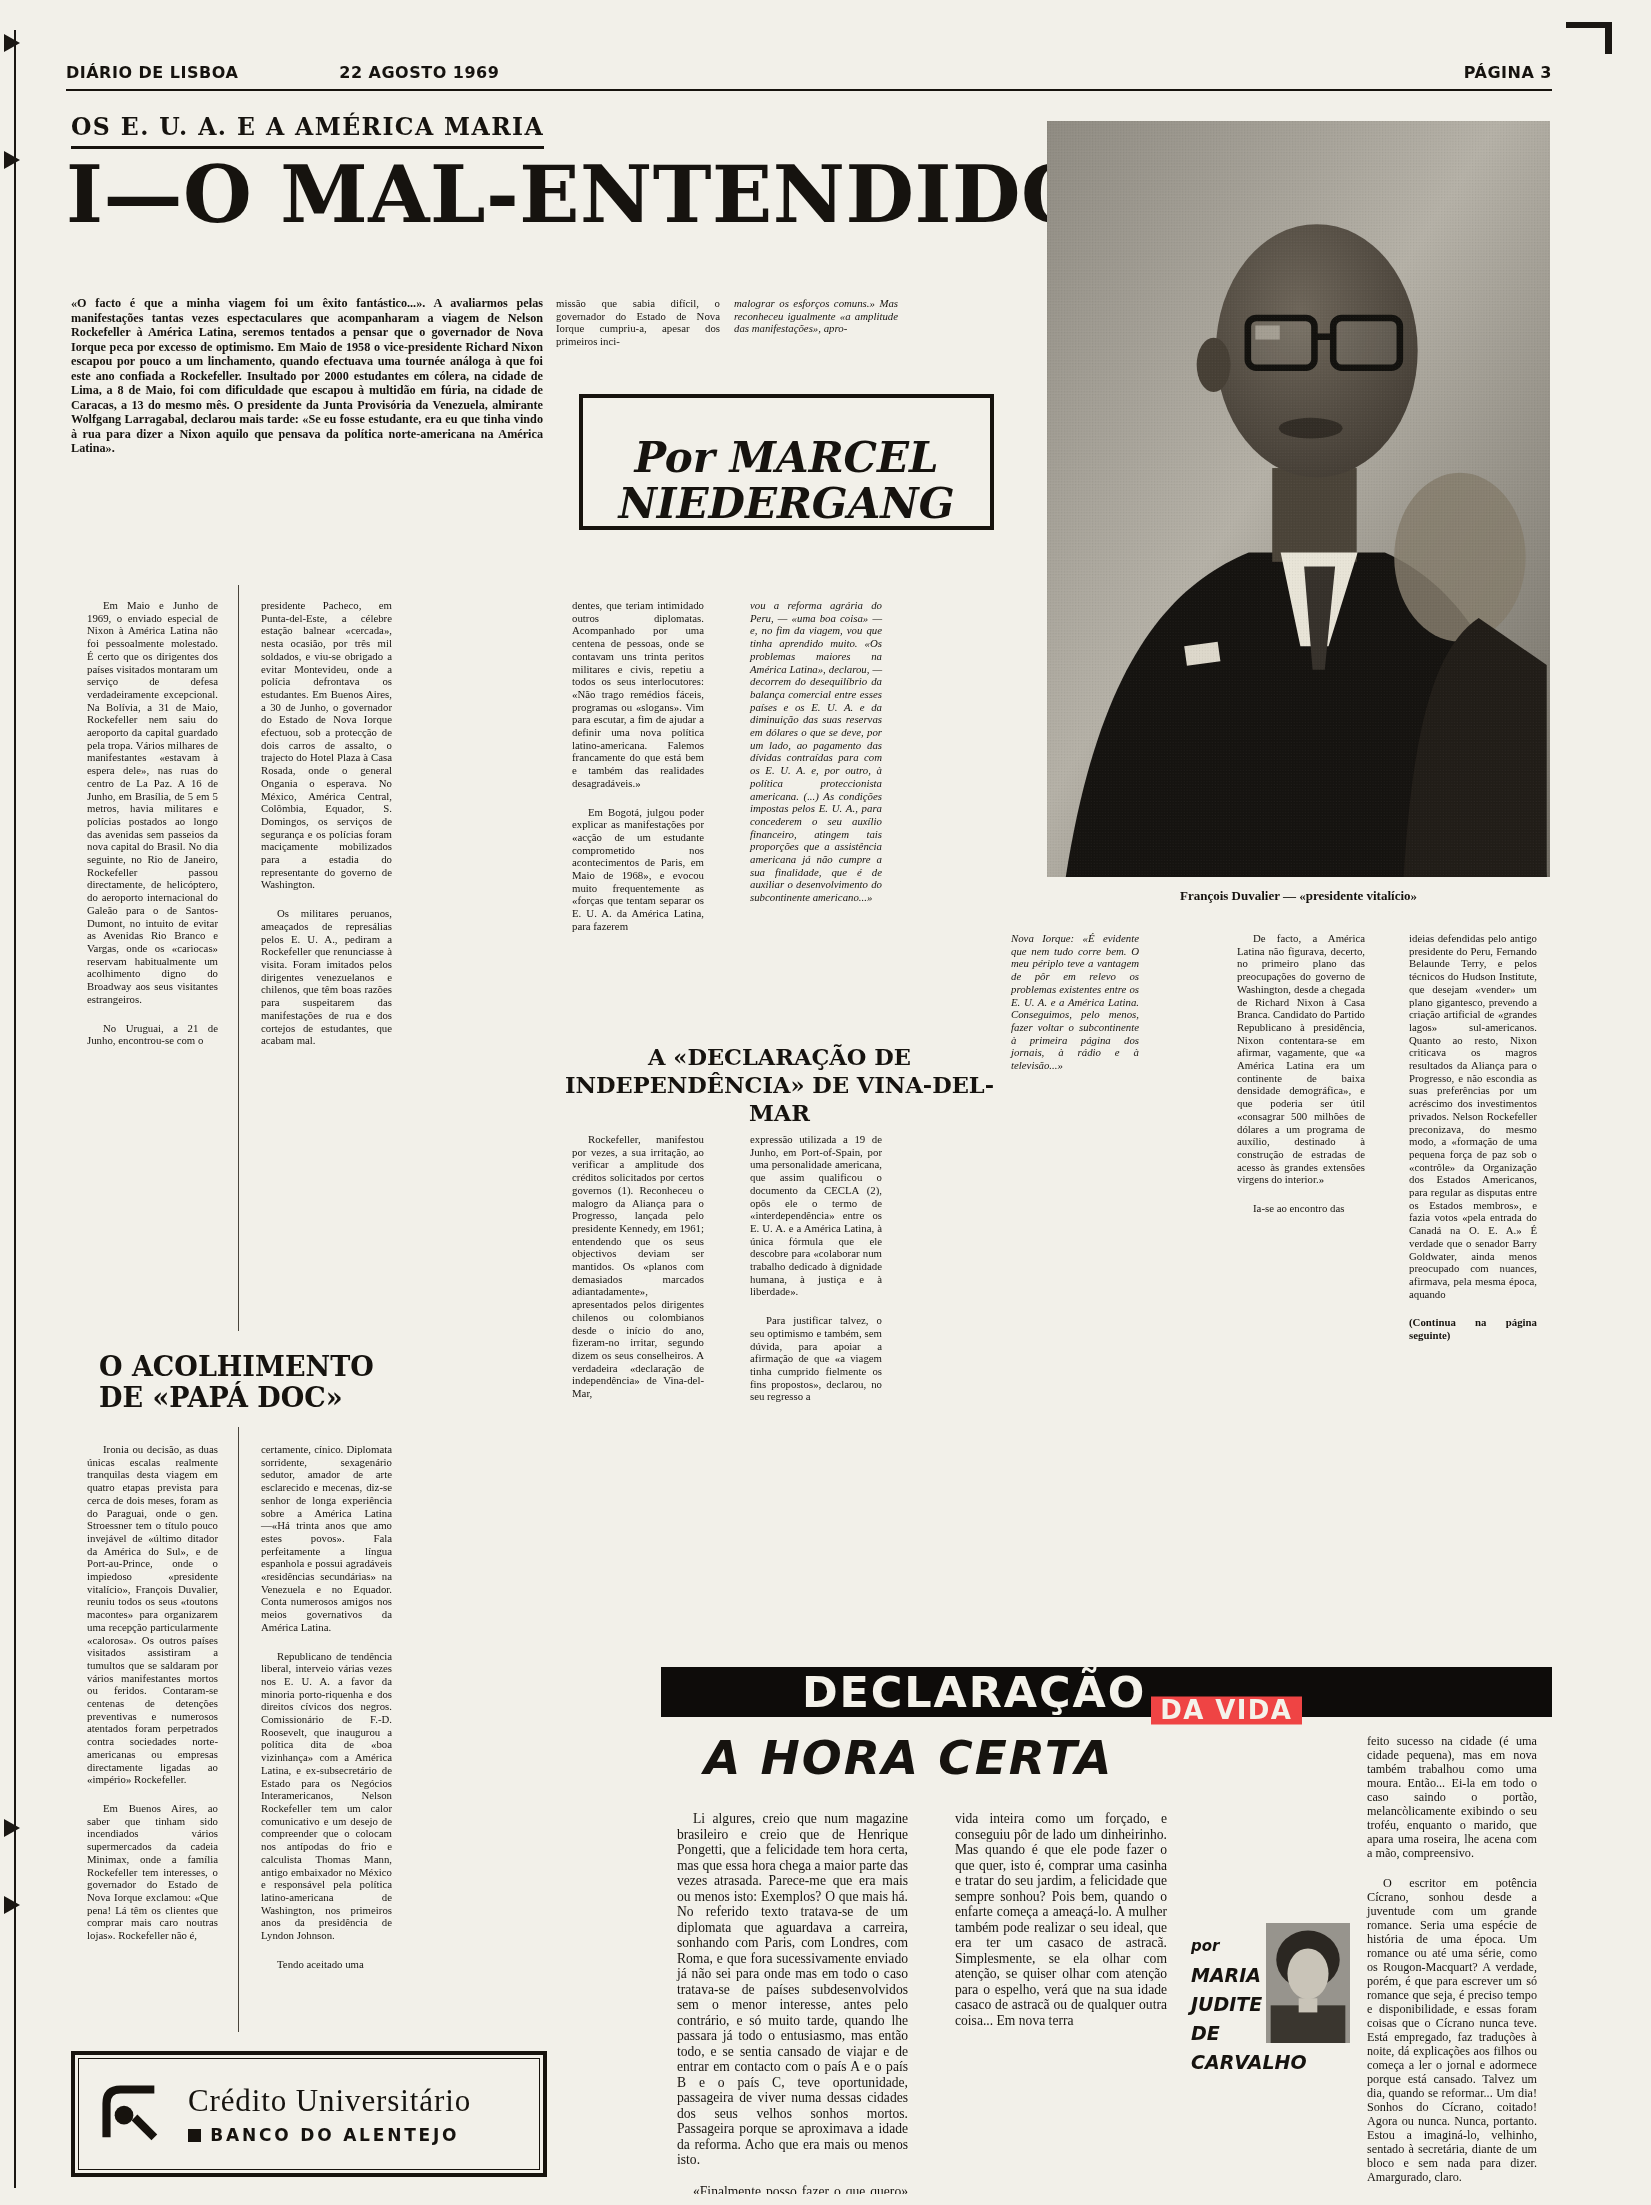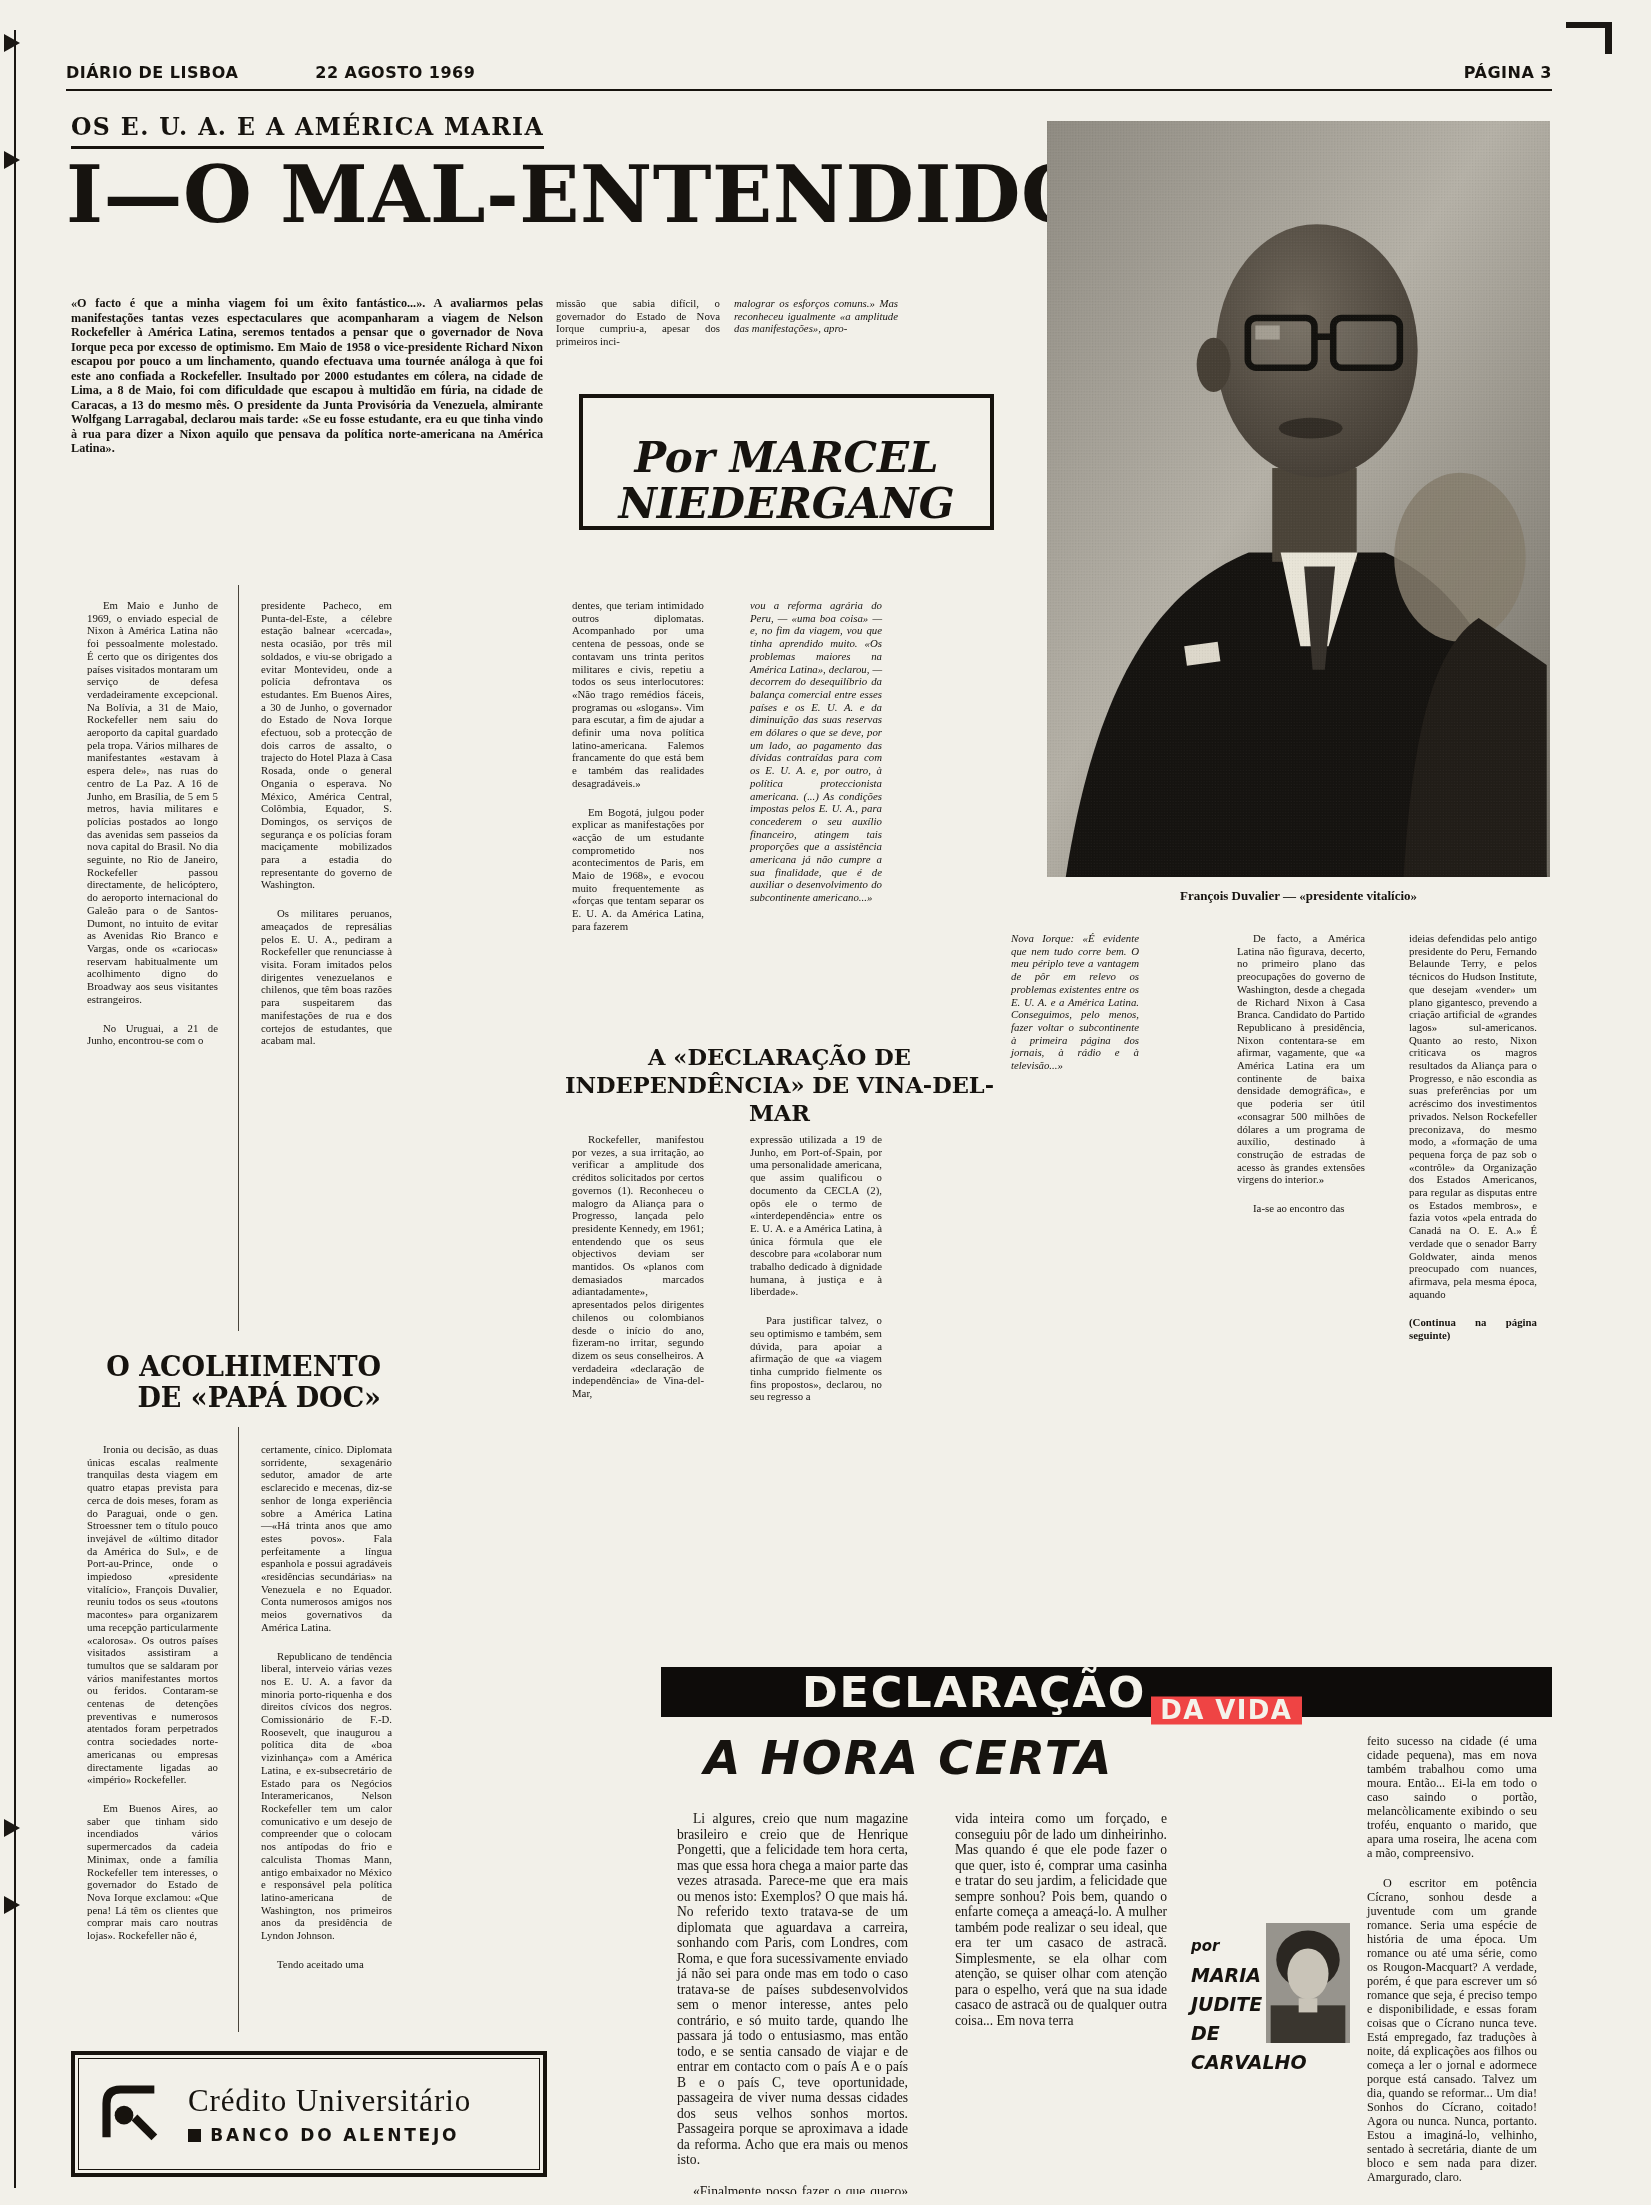--- a/index.html
+++ b/index.html
@@ -10,21 +10,21 @@
 
   
   .edge-line{left:14px;top:30px;width:2.3px;height:2158px;background:#1b1713;}
   .tri{width:0;height:0;border-top:9.4px solid transparent;border-bottom:9.4px solid transparent;border-left:16px solid #1b1713;left:3.8px;}
   .tri1{top:34px;}.tri2{top:151px;}.tri3{top:1819px;}.tri4{top:1896px;}
   .ctr-h{left:1566px;top:21.6px;width:45px;height:6.6px;background:#1b1713;}
   .ctr-v{left:1605px;top:21.6px;width:6.6px;height:32px;background:#1b1713;}
 
   
   .masthead{left:66px;top:63px;width:1486px;display:flex;align-items:baseline;font-family:"DejaVu Sans",sans-serif;font-weight:bold;font-size:16px;letter-spacing:0.5px;}
-  .mh-date{margin-left:77px;}
+  .mh-date{margin-left:101px;}
   .mh-page{margin-left:auto;}
   .rule-top{left:66px;top:89px;width:1486px;height:2.3px;background:#17130e;}
 
   .kicker{left:71px;top:113px;font-family:"DejaVu Serif",serif;font-size:23.5px;font-weight:bold;letter-spacing:1.4px;border-bottom:3.3px solid #17130e;padding-bottom:4.7px;}
   .headline{left:66px;top:155px;width:978px;font-family:"DejaVu Serif",serif;font-size:79px;font-weight:bold;letter-spacing:0.5px;line-height:1;white-space:nowrap;}
 
   
   .fig-duvalier{left:1047px;top:121px;width:503px;height:756px;}
   .fig-duvalier svg{width:100%;height:100%;display:block;}
   .caption{left:1047px;top:888px;width:503px;text-align:center;font-size:13px;font-weight:bold;}
@@ -51,21 +51,21 @@
   .c-v1{left:556px;top:1117px;width:164px;height:518px;overflow:hidden;}
   .c-v2{left:734px;top:1117px;width:164px;height:518px;overflow:hidden;}
 
   
   .c-u1{left:995px;top:916px;width:160px;height:544px;overflow:hidden;font-style:italic;}
   .c-u2{left:1221px;top:916px;width:160px;height:544px;overflow:hidden;}
   .c-u3{left:1393px;top:916px;width:160px;height:544px;overflow:hidden;}
   .continua{font-weight:bold;margin-top:6.6px;}
 
   
-  .h-papa{left:99px;top:1351px;width:282px;font-family:"DejaVu Serif",serif;font-size:27px;line-height:31px;font-weight:bold;text-align:right;}
+  .h-papa{left:99px;top:1351px;width:282px;font-family:"DejaVu Serif",serif;font-size:27px;line-height:31px;font-weight:bold;text-align:left;}
   .c-p1{left:71px;top:1427px;width:163px;height:608px;overflow:hidden;}
   .c-p2{left:245px;top:1427px;width:163px;height:608px;overflow:hidden;}
 
   
   .banner{left:661px;top:1667px;width:891px;height:50px;background:#0e0c0a;color:#f4f2ea;display:flex;align-items:center;font-family:"DejaVu Sans",sans-serif;font-weight:bold;}
   .b-main{font-size:43px;letter-spacing:1.9px;margin-left:141px;line-height:1;}
   .b-sub{font-size:26px;letter-spacing:1.4px;margin-left:4.7px;align-self:flex-end;background:#ef4444;padding:0 9.4px 1.9px;transform:translateY(7.5px);line-height:1;}
   .h-hora{left:704px;top:1730px;font-family:"DejaVu Sans",sans-serif;font-style:italic;font-weight:bold;font-size:47px;letter-spacing:1.9px;}
   .c-h1{left:661px;top:1795px;width:263px;height:399px;overflow:hidden;font-size:13.6px;line-height:15.5px;}
   .c-h2{left:939px;top:1795px;width:244px;height:399px;overflow:hidden;font-size:13.6px;line-height:15.5px;}

